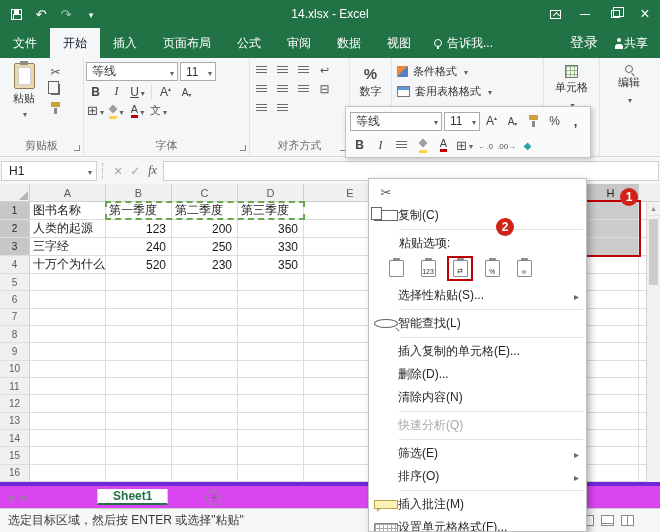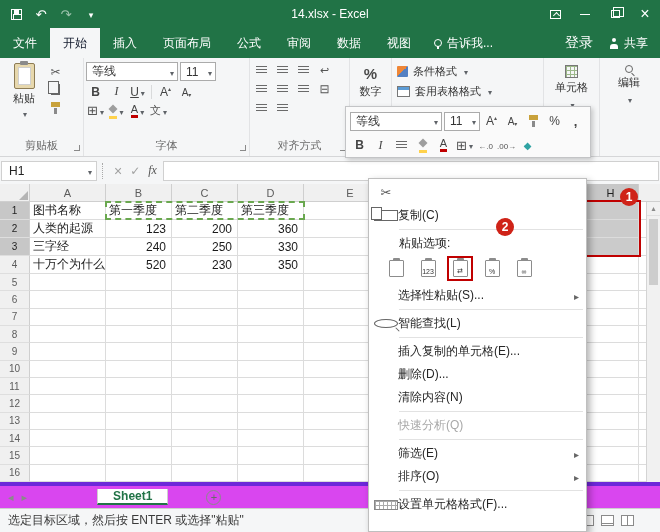--- a/index.html
+++ b/index.html
@@ -28,21 +28,21 @@
 
   
   .tabrow{height:30px;background:#217346;display:flex;align-items:stretch;flex:0 0 30px;color:#fff;}
   .rtab{padding:0 13px;display:flex;align-items:center;font-size:12px;cursor:default;white-space:nowrap;}
   .rtab.active{background:#f5f6f7;color:#0f172a;}
   .tellme{display:flex;align-items:center;gap:5px;padding:0 10px;font-size:12px;color:#fff;}
   .i-bulb{width:8px;height:8px;border:1px solid #fff;border-radius:50%;position:relative;display:inline-block;}
   .i-bulb::after{content:"";position:absolute;left:2px;bottom:-3px;width:2px;height:3px;background:#fff;}
   .trright{margin-left:auto;display:flex;align-items:center;gap:16px;padding-right:12px;}
   .signin{font-size:14px;}
-  .share{display:flex;align-items:center;gap:5px;font-size:12px;}
+  .share{display:flex;align-items:center;font-size:12px;}
   .i-person{position:relative;width:10px;height:11px;display:inline-block;}
   .i-person::before{content:"";position:absolute;top:0;left:3px;width:4px;height:4px;border-radius:50%;background:#fff;}
   .i-person::after{content:"";position:absolute;bottom:0;left:1px;width:8px;height:5px;border-radius:3px 3px 0 0;background:#fff;}
 
   
   .ribbon{height:99px;background:#f5f6f7;border-bottom:1px solid #d5d6d8;display:flex;flex:0 0 99px;position:relative;}
   .rgroup{position:relative;display:flex;flex-direction:column;padding:3px 2px 0;border-right:1px solid #e2e3e5;height:100%;}
   .glabel{margin-top:auto;text-align:center;font-size:11px;color:#6a6a6a;padding:1px 0 3px;}
   .launcher{position:absolute;right:3px;bottom:5px;width:6px;height:6px;border-right:1px solid #8a8a8a;border-bottom:1px solid #8a8a8a;}
   .dd{margin-left:2px;}
@@ -779,20 +779,24 @@
         <span class="mlabel">筛选(E)</span>
         <span class="msub"></span>
       </div>
       <div class="mitem">
         <span class="mi"></span>
         <span class="mlabel">排序(O)</span>
         <span class="msub"></span>
       </div>
       <div class="msep"></div>
       <div class="mitem">
+        <span class="mi ic-comment"></span>
+        <span class="mlabel">插入批注(M)</span>
+      </div>
+      <div class="mitem">
         <span class="mi ic-format"></span>
         <span class="mlabel">设置单元格格式(F)...</span>
       </div>
     </div>
 
   <div class="anno-circle anno1">1</div>
   <div class="anno-circle anno2">2</div>
 
 </div>
 

